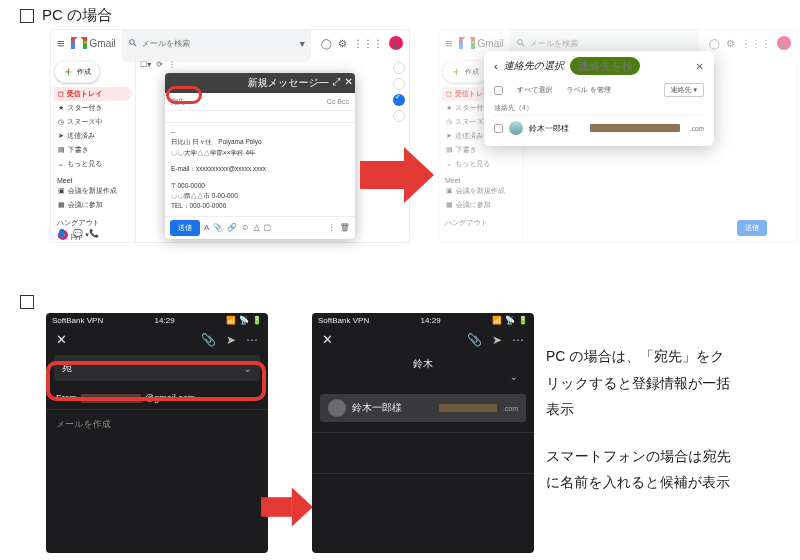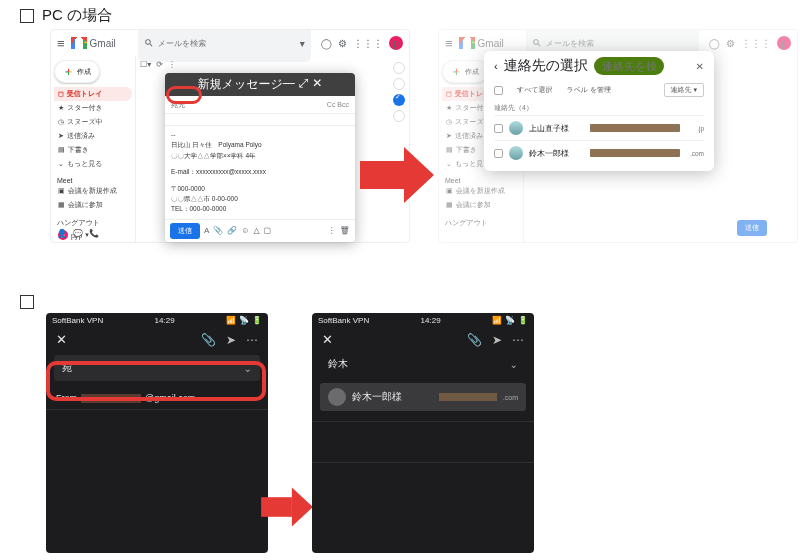--- a/index.html
+++ b/index.html
@@ -15,21 +15,21 @@
   .gm-hamburger { font-size: 13px; color: #5f6368; cursor: default; }
   .gm-logo { display: flex; align-items: center; gap: 3px; }
   .gm-m { width: 16px; height: 12px; background: linear-gradient(45deg,#ea4335 25%, transparent 25%) 0 0/50% 50% no-repeat,
           linear-gradient(-45deg,#fbbc05 25%, transparent 25%) 100% 0/50% 50% no-repeat,
           linear-gradient(#4285f4 0 0) 0 0/4px 100% no-repeat,
           linear-gradient(#34a853 0 0) right 0/4px 100% no-repeat; position: relative; }
   .gm-m::before { content:""; position:absolute; top:0; left:0; right:0; height:7px;
     background: linear-gradient(135deg, #ea4335 40%, transparent 40%) 0 0/50% 100% no-repeat,
                 linear-gradient(-135deg, #ea4335 40%, transparent 40%) 100% 0/50% 100% no-repeat; }
   .gm-logo-text { color:#5f6368; font-size:10px; font-weight:500; }
-  .gm-search { flex:1; display:flex; align-items:center; background:#f1f3f4; border-radius:6px; height:38px; padding:0 6px; gap:4px; margin-left:16px; }
+  .gm-search { flex:1; display:flex; align-items:center; background:#f1f3f4; border-radius:6px; height:38px; padding:0 6px; gap:4px; margin-left:0; }
   .gm-search svg { width:10px; height:10px; fill:#5f6368; }
   .gm-search input { border:0; background:transparent; font-size:8px; flex:1; outline:none; }
   .gm-topicons { display:flex; gap:6px; margin-left:4px; align-items:center; }
   .gm-topicons span { color:#5f6368; font-size:10px; }
   .gm-avatar { width:14px; height:14px; border-radius:50%; background:#e91e63; color:#fff; font-size:8px; display:flex; align-items:center; justify-content:center; }
   .gm-body { display:flex; height:calc(100% - 26px); }
   .gm-side { width:84px; padding:4px 3px; font-size:7px; }
   .compose { display:inline-flex; align-items:center; gap:3px; border:1px solid #eee; border-radius:12px; padding:3px 8px; background:#fff; box-shadow:0 1px 2px rgba(0,0,0,.2); margin-bottom:4px; }
   .compose .plus { font-size:11px; background: conic-gradient(#ea4335 0 90deg,#fbbc05 0 180deg,#34a853 0 270deg,#4285f4 0); -webkit-background-clip:text; color:transparent; font-weight:bold; }
   .side-item { display:flex; align-items:center; gap:3px; padding:2px 4px; color:#444; }
@@ -38,38 +38,38 @@
   .gm-main { flex:1; border-left:1px solid #eee; padding:4px; }
   .gm-toolbar { display:flex; gap:5px; font-size:8px; color:#5f6368; }
   .bluecol { position:absolute; right:4px; top:32px; display:flex; flex-direction:column; gap:4px; }
   .bluecol span { width:12px; height:12px; border-radius:50%; background:#fff; border:1px solid #ddd; }
   .bluecol .chk { background:#1a73e8; border:0; position:relative; }
   .bluecol .chk::after{content:"✓"; color:#fff; font-size:7px; position:absolute; left:2px; top:-1px;}
   .bottom-icons { position:absolute; left:6px; bottom:4px; display:flex; gap:6px; font-size:8px; color:#5f6368; }
 
   
   .compose-win { position:absolute; width:190px; background:#fff; box-shadow:0 2px 14px rgba(0,0,0,.3); border-radius:4px; overflow:hidden; }
-  .cw-head { background:#404040; color:#fff; font-size:12px; padding:3px 23px; display:flex; justify-content:center; }
+  .cw-head { background:#404040; color:#fff; font-size:10px; padding:3px 2px; display:flex; justify-content:flex-end; }
   .cw-head-controls { display:flex; gap:4px; }
   .cw-to { padding:4px 6px; font-size:7px; color:#5f6368; border-bottom:1px solid #eee; height:18px; display:flex; align-items:center; gap:2px; }
   .cw-to input { flex:1; border:0; font-size:7px; outline:none; }
   .cw-to .ccbcc { margin-left:auto; color:#888; }
   .cw-body { padding:4px 6px; font-size:6.5px; color:#333; line-height:1.6; }
   .cw-bottom { display:flex; align-items:center; gap:4px; padding:3px 5px; border-top:1px solid #eee; }
   .send-btn { background:#1a73e8; color:#fff; font-size:7px; padding:3px 8px; border-radius:3px; }
   .cw-icon { font-size:8px; color:#5f6368; }
 
   
   .red-ring { position:absolute; border:3px solid #e53935; border-radius:10px; pointer-events:none; }
 
   
   .contact-pop { position:absolute; background:#fff; box-shadow:0 3px 18px rgba(0,0,0,.25); border-radius:6px; width:230px; padding:6px 10px; font-size:8px; }
   .cp-head { display:flex; align-items:center; gap:6px; padding-bottom:4px; }
   .cp-head .back { font-size:11px; }
-  .cp-head .title { font-weight:500; font-size:14px; }
+  .cp-head .title { font-weight:500; font-size:10px;font-style:italic; }
   .cp-head input { flex:1; border:0; background:#4d7c0f; border-radius:10px; padding:3px 8px; font-size:11px; outline:none; }
   .cp-head .close { margin-left:auto; font-size:10px; color:#666; }
   .cp-controls { display:flex; align-items:center; gap:14px; font-size:7px; color:#555; padding:4px 0 6px; }
   .cp-controls .sel { margin-left:auto; border:1px solid #ccc; padding:1px 6px; border-radius:2px; }
   .cp-count { font-size:7px; color:#777; margin-bottom:2px; }
   .cp-row { display:flex; align-items:center; gap:6px; padding:5px 0; border-top:1px solid #f0f0f0; }
   .cp-chk { width:9px; height:9px; border:1px solid #aaa; border-radius:2px; }
   .cp-av { width:14px; height:14px; border-radius:50%; background:linear-gradient(#b0dce0,#6aa0a5); }
   .cp-name { flex:0 0 55px; }
   .bar { height:8px; background:#8f7254; border-radius:1px; flex:1; }
@@ -269,27 +269,20 @@
     <div class="cp-controls">
       <span class="cp-chk"></span>
       <span>すべて選択</span>
       <span>ラベル を管理</span>
       <span class="sel"><span>連絡先</span> ▾</span>
     </div>
     <div class="cp-count">連絡先（4）</div>
     <div class="cp-row">
       <span class="cp-chk"></span>
       <span class="cp-av"></span>
-      <span class="cp-name">上山直子様</span>
-      <span class="bar"></span>
-      <span class="domain">.jp</span>
-    </div>
-    <div class="cp-row">
-      <span class="cp-chk"></span>
-      <span class="cp-av"></span>
       <span class="cp-name">鈴木一郎様</span>
       <span class="bar"></span>
       <span class="domain">.com</span>
     </div>
   </div>
 </div>
 
 <div class="heading">
   <span class="checkbox"></span>
 </div>
@@ -317,20 +310,21 @@
     <div class="ph-to">
       <span>宛</span>
       <span class="chev">⌄</span>
     </div>
     <div class="ph-from">
       <span>From</span>
       <span class="redbar"></span>
       <span>@gmail.com</span>
       <span class="chev" style="margin-left:auto;color:#888;">⌄</span>
     </div>
+    <div class="ph-bodytext">メールを作成</div>
   </div>
   <div class="red-ring-sp" style="left:46px; top:48px; width:220px; height:40px;"></div>
 
   <div class="arrow" style="left:250px; top:166px; transform:scale(.7);">
     <div class="shaft"></div>
       <div class="head"></div>
   </div>
 
   <div class="phone" style="margin-left:44px;">
     <div class="ph-status">
@@ -343,29 +337,31 @@
         </span>
     </div>
     <div class="ph-bar">
       <span style="font-size:13px;">✕</span>
       <span class="icons">
         <span>📎</span>
         <span>➤</span>
         <span>⋯</span>
       </span>
     </div>
-    <div class="ph-to" style="background:transparent; margin:0 8px;">
+    <div class="ph-to" style="background:transparent; margin:0 8px;flex-direction:column;">
       <span>鈴木</span>
       <span class="chev">⌄</span>
     </div>
     <div class="ph-suggest">
       <span class="av"></span>
       <span>鈴木一郎様</span>
       <span class="bar2"></span>
       <span style="font-size:7px;color:#aaa;">.com</span>
     </div>
     <div style="border-top:1px solid #2f2f31;margin-top:10px;"></div>
     <div style="border-top:1px solid #2f2f31;margin-top:40px;"></div>
   </div>
 
   <div class="side-text">
+    <p>PC の場合は、「宛先」をクリックすると登録情報が一括表示</p>
+    <p>スマートフォンの場合は宛先に名前を入れると候補が表示</p>
   </div>
 </div>
 
 </body></html>

